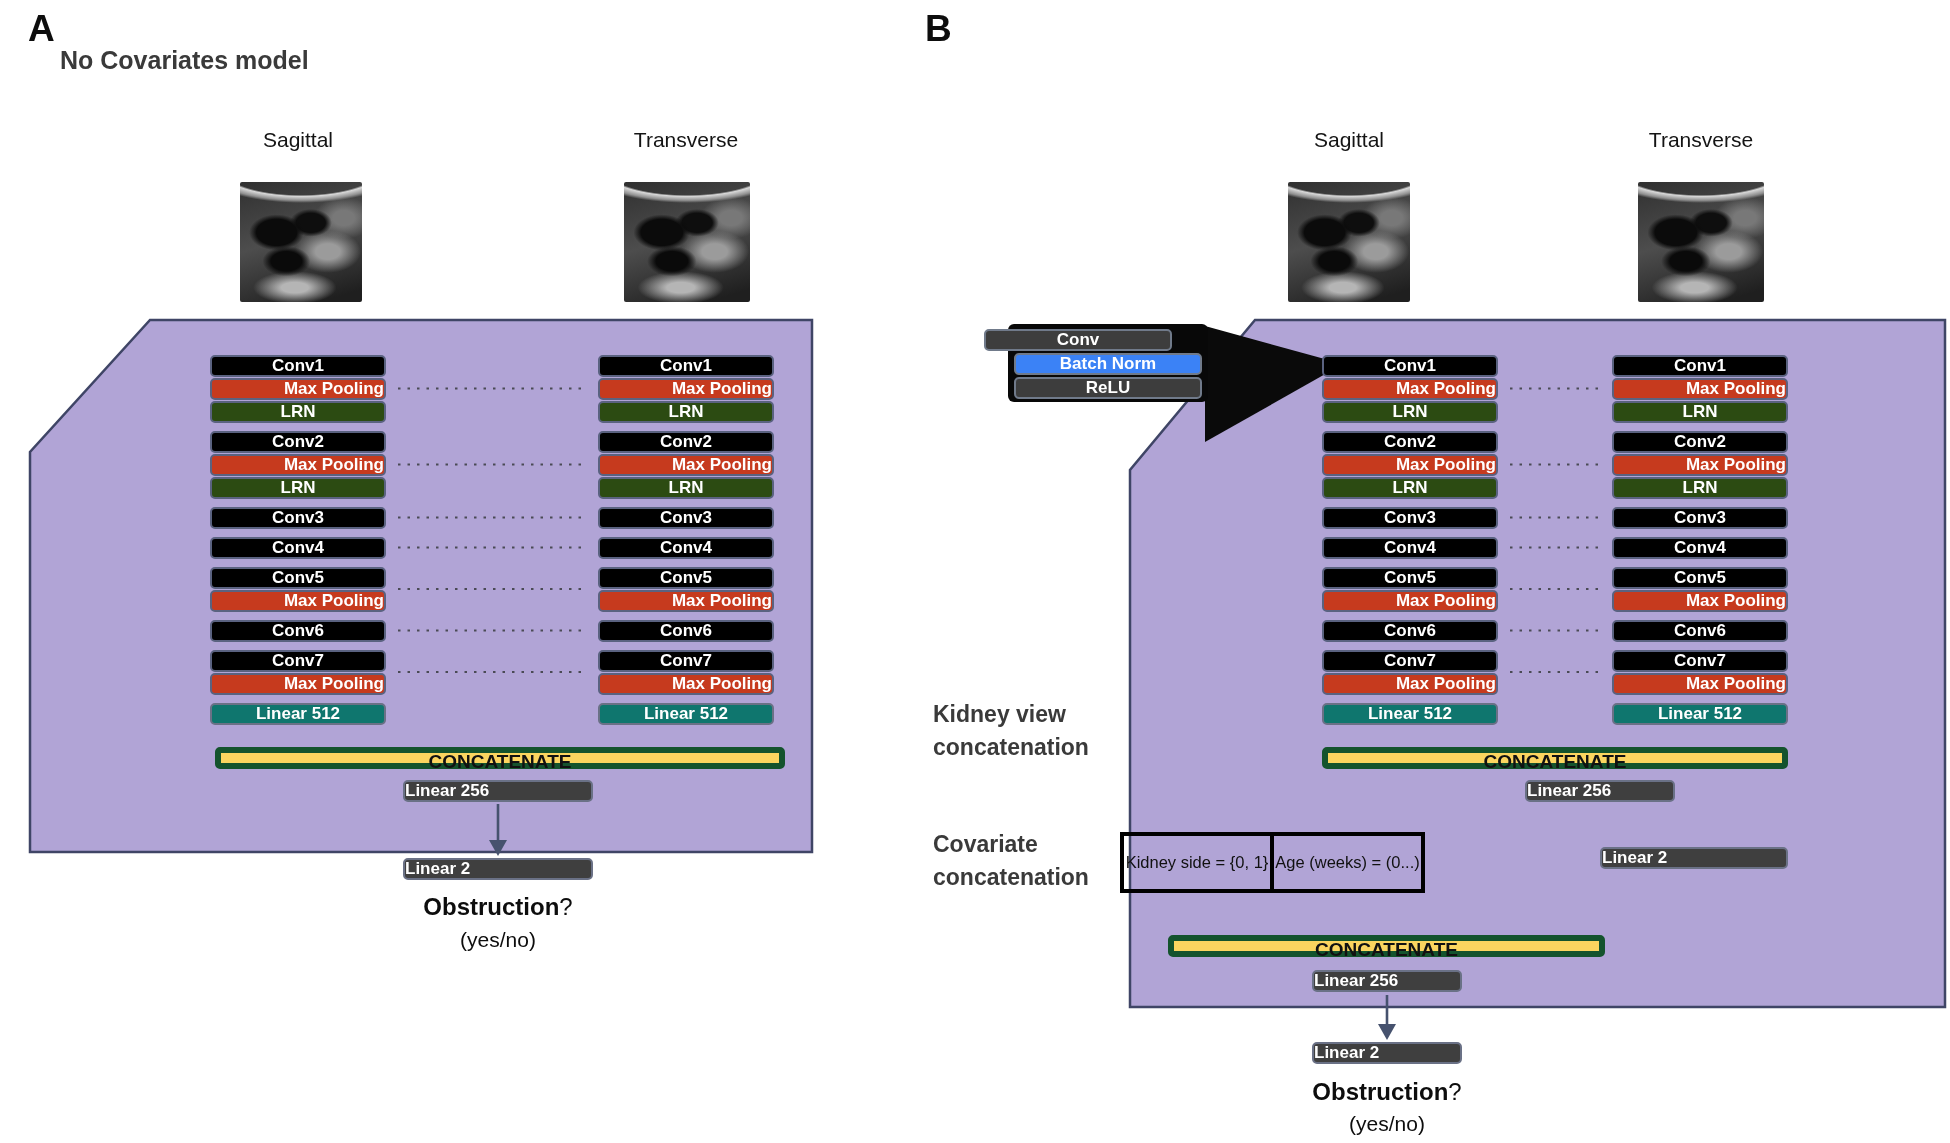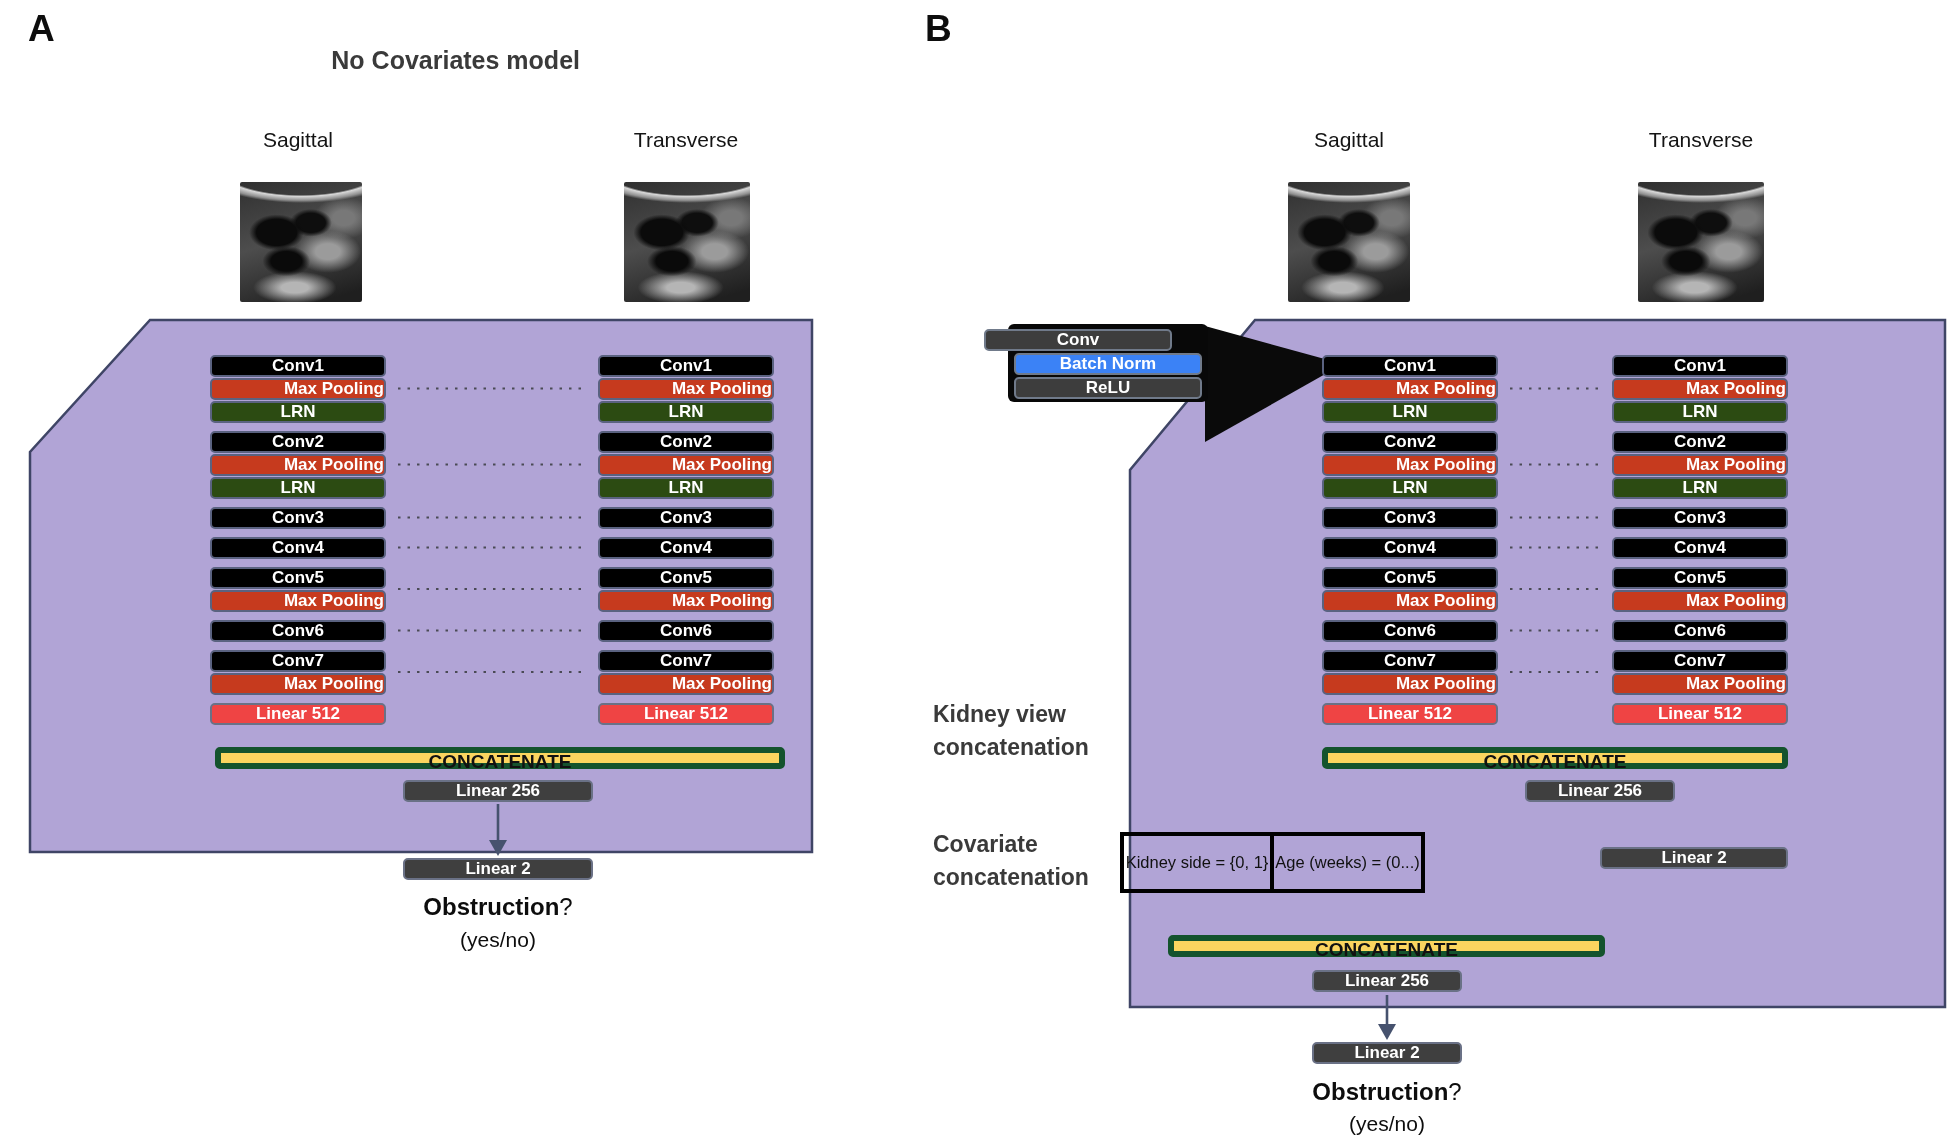--- a/index.html
+++ b/index.html
@@ -3,21 +3,21 @@
 <meta charset="utf-8">
 <style>
   html,body{margin:0;padding:0;background:#ffffff;}
   #figure{
     position:relative;width:1950px;height:1143px;background:#ffffff;
     font-family:"Liberation Sans","DejaVu Sans",sans-serif;overflow:hidden;
   }
   #fig-svg{position:absolute;left:0;top:0;width:1950px;height:1143px;z-index:0;}
   .abs{position:absolute;box-sizing:border-box;}
   .panel-letter{font-size:37px;font-weight:bold;color:#0d0d0d;z-index:2;}
-  .panel-title{font-size:25px;font-weight:bold;color:#3a3a3a;text-align:right;z-index:2;}
+  .panel-title{font-size:25px;font-weight:bold;color:#3a3a3a;text-align:left;z-index:2;}
   .col-label{font-size:21px;color:#141414;text-align:center;z-index:2;}
   .us-img{
     z-index:2;border-radius:2px;background-color:#161616;
     background-image:
       radial-gradient(ellipse 120% 42% at 50% -12%, rgba(0,0,0,0) 54%, #d8d8d8 57%, #8f8f8f 65%, rgba(0,0,0,0) 70%),
       radial-gradient(ellipse 30% 20% at 30% 42%, #0b0b0b 55%, rgba(0,0,0,0) 75%),
       radial-gradient(ellipse 24% 16% at 58% 34%, #0e0e0e 50%, rgba(0,0,0,0) 72%),
       radial-gradient(ellipse 28% 18% at 38% 66%, #0a0a0a 45%, rgba(0,0,0,0) 70%),
       radial-gradient(ellipse 40% 26% at 72% 58%, #9b9b9b 25%, rgba(0,0,0,0) 68%),
       radial-gradient(ellipse 55% 22% at 45% 88%, #b5b5b5 20%, rgba(0,0,0,0) 62%),
@@ -25,28 +25,28 @@
       linear-gradient(163deg,#303030,#4d4d4d 45%,#1f1f1f 92%);
   }
   .layer-box{
     position:absolute;height:22px;z-index:3;border:2px solid #5a6280;border-radius:5px;
     text-align:center;color:#ffffff;font-weight:bold;font-size:17px;line-height:18px;
     box-sizing:border-box;white-space:nowrap;
   }
   .layer-box.conv{background:#000000;}
   .layer-box.pool{background:#c63a1e;text-align:right;}
   .layer-box.lrn{background:#2c4b12;}
-  .layer-box.linear{background:#ef4444;border-color:#6a7186;}
+  .layer-box.linear{background:#0f766e;border-color:#6a7186;}
   .concat-bar{
     height:22px;z-index:3;background:#fbd55f;border:6px solid #14532d;border-radius:5px;
     text-align:center;color:#111111;font-weight:bold;font-size:19px;line-height:18px;
   }
   .gray-pill{
     height:22px;z-index:3;background:#3f3f3f;border:2px solid #6a7186;border-radius:5px;
-    text-align:center;color:#ffffff;font-weight:bold;font-size:17px;line-height:18px;
+    color:#ffffff;font-weight:bold;font-size:17px;line-height:18px;
   }
   .callout-rect{
     z-index:3;background:#080808;border-radius:6px;
   }
   .callout-item{
     position:absolute;left:6px;width:188px;height:22px;border:2px solid #707a8a;border-radius:5px;
     text-align:center;color:#ffffff;font-weight:bold;font-size:17px;line-height:18px;box-sizing:border-box;
     z-index:4;background:#3d3d3d;
   }
   .callout-item.teal{background:#3b82f6;}

